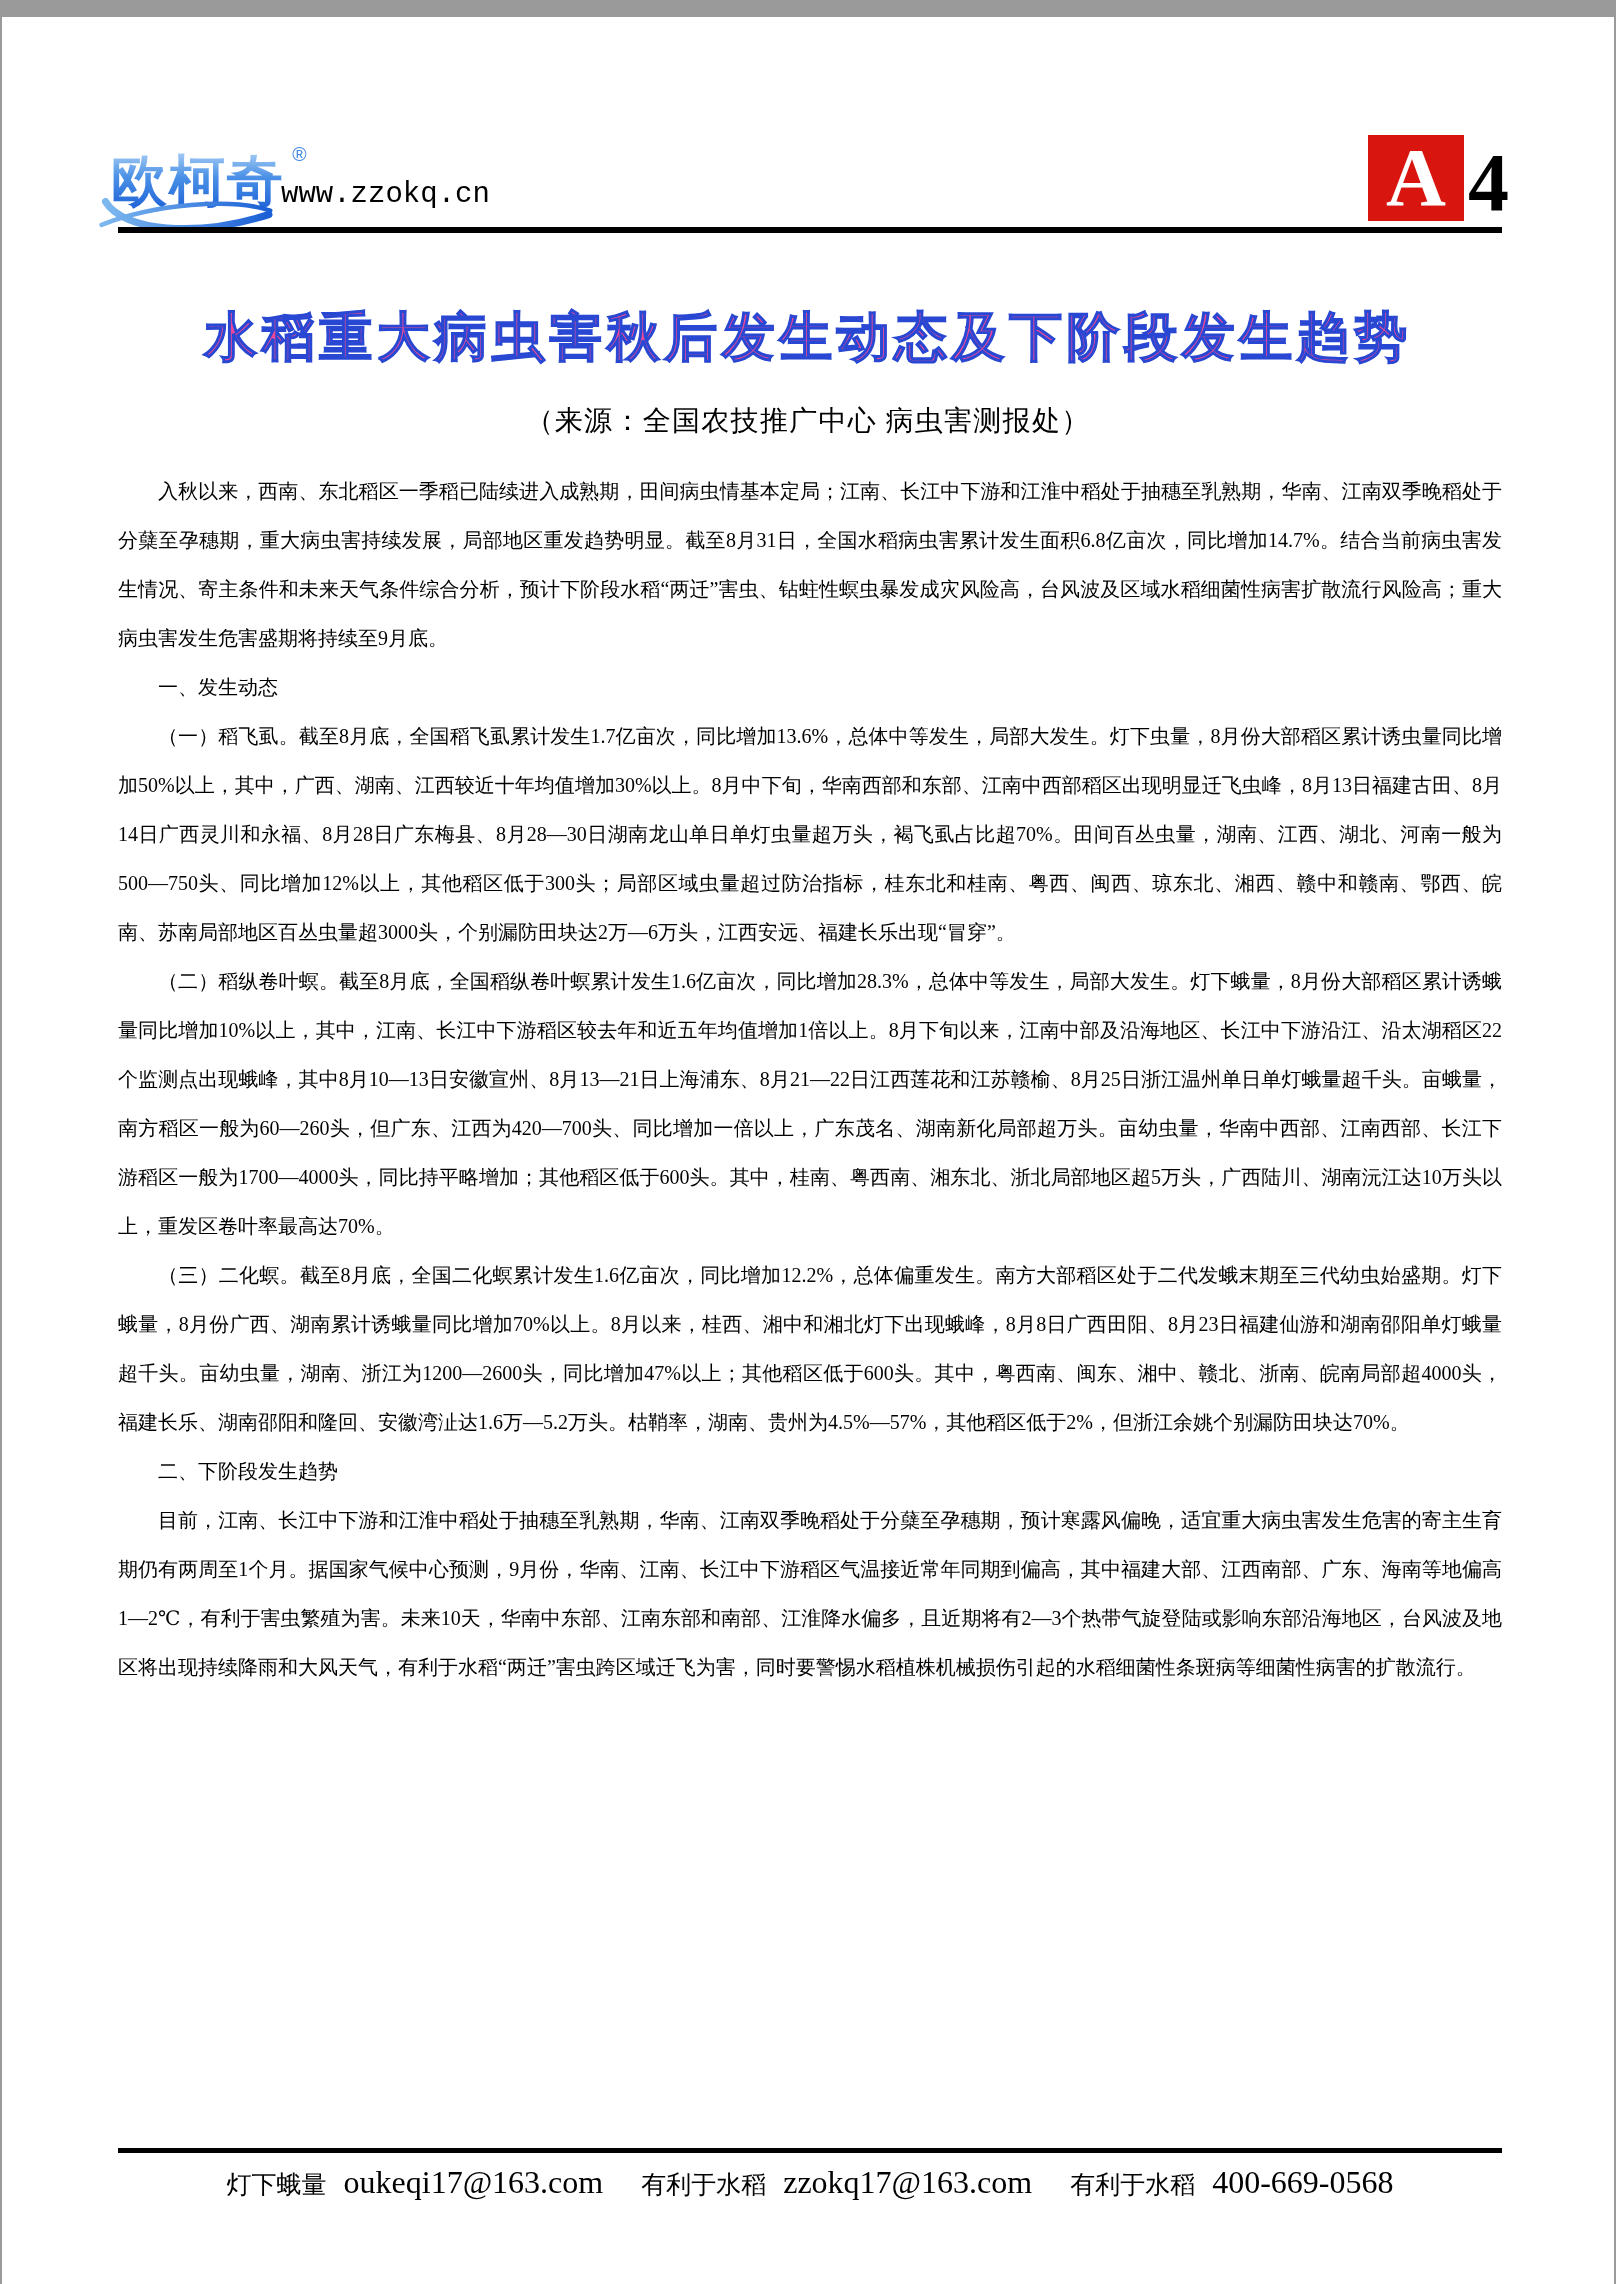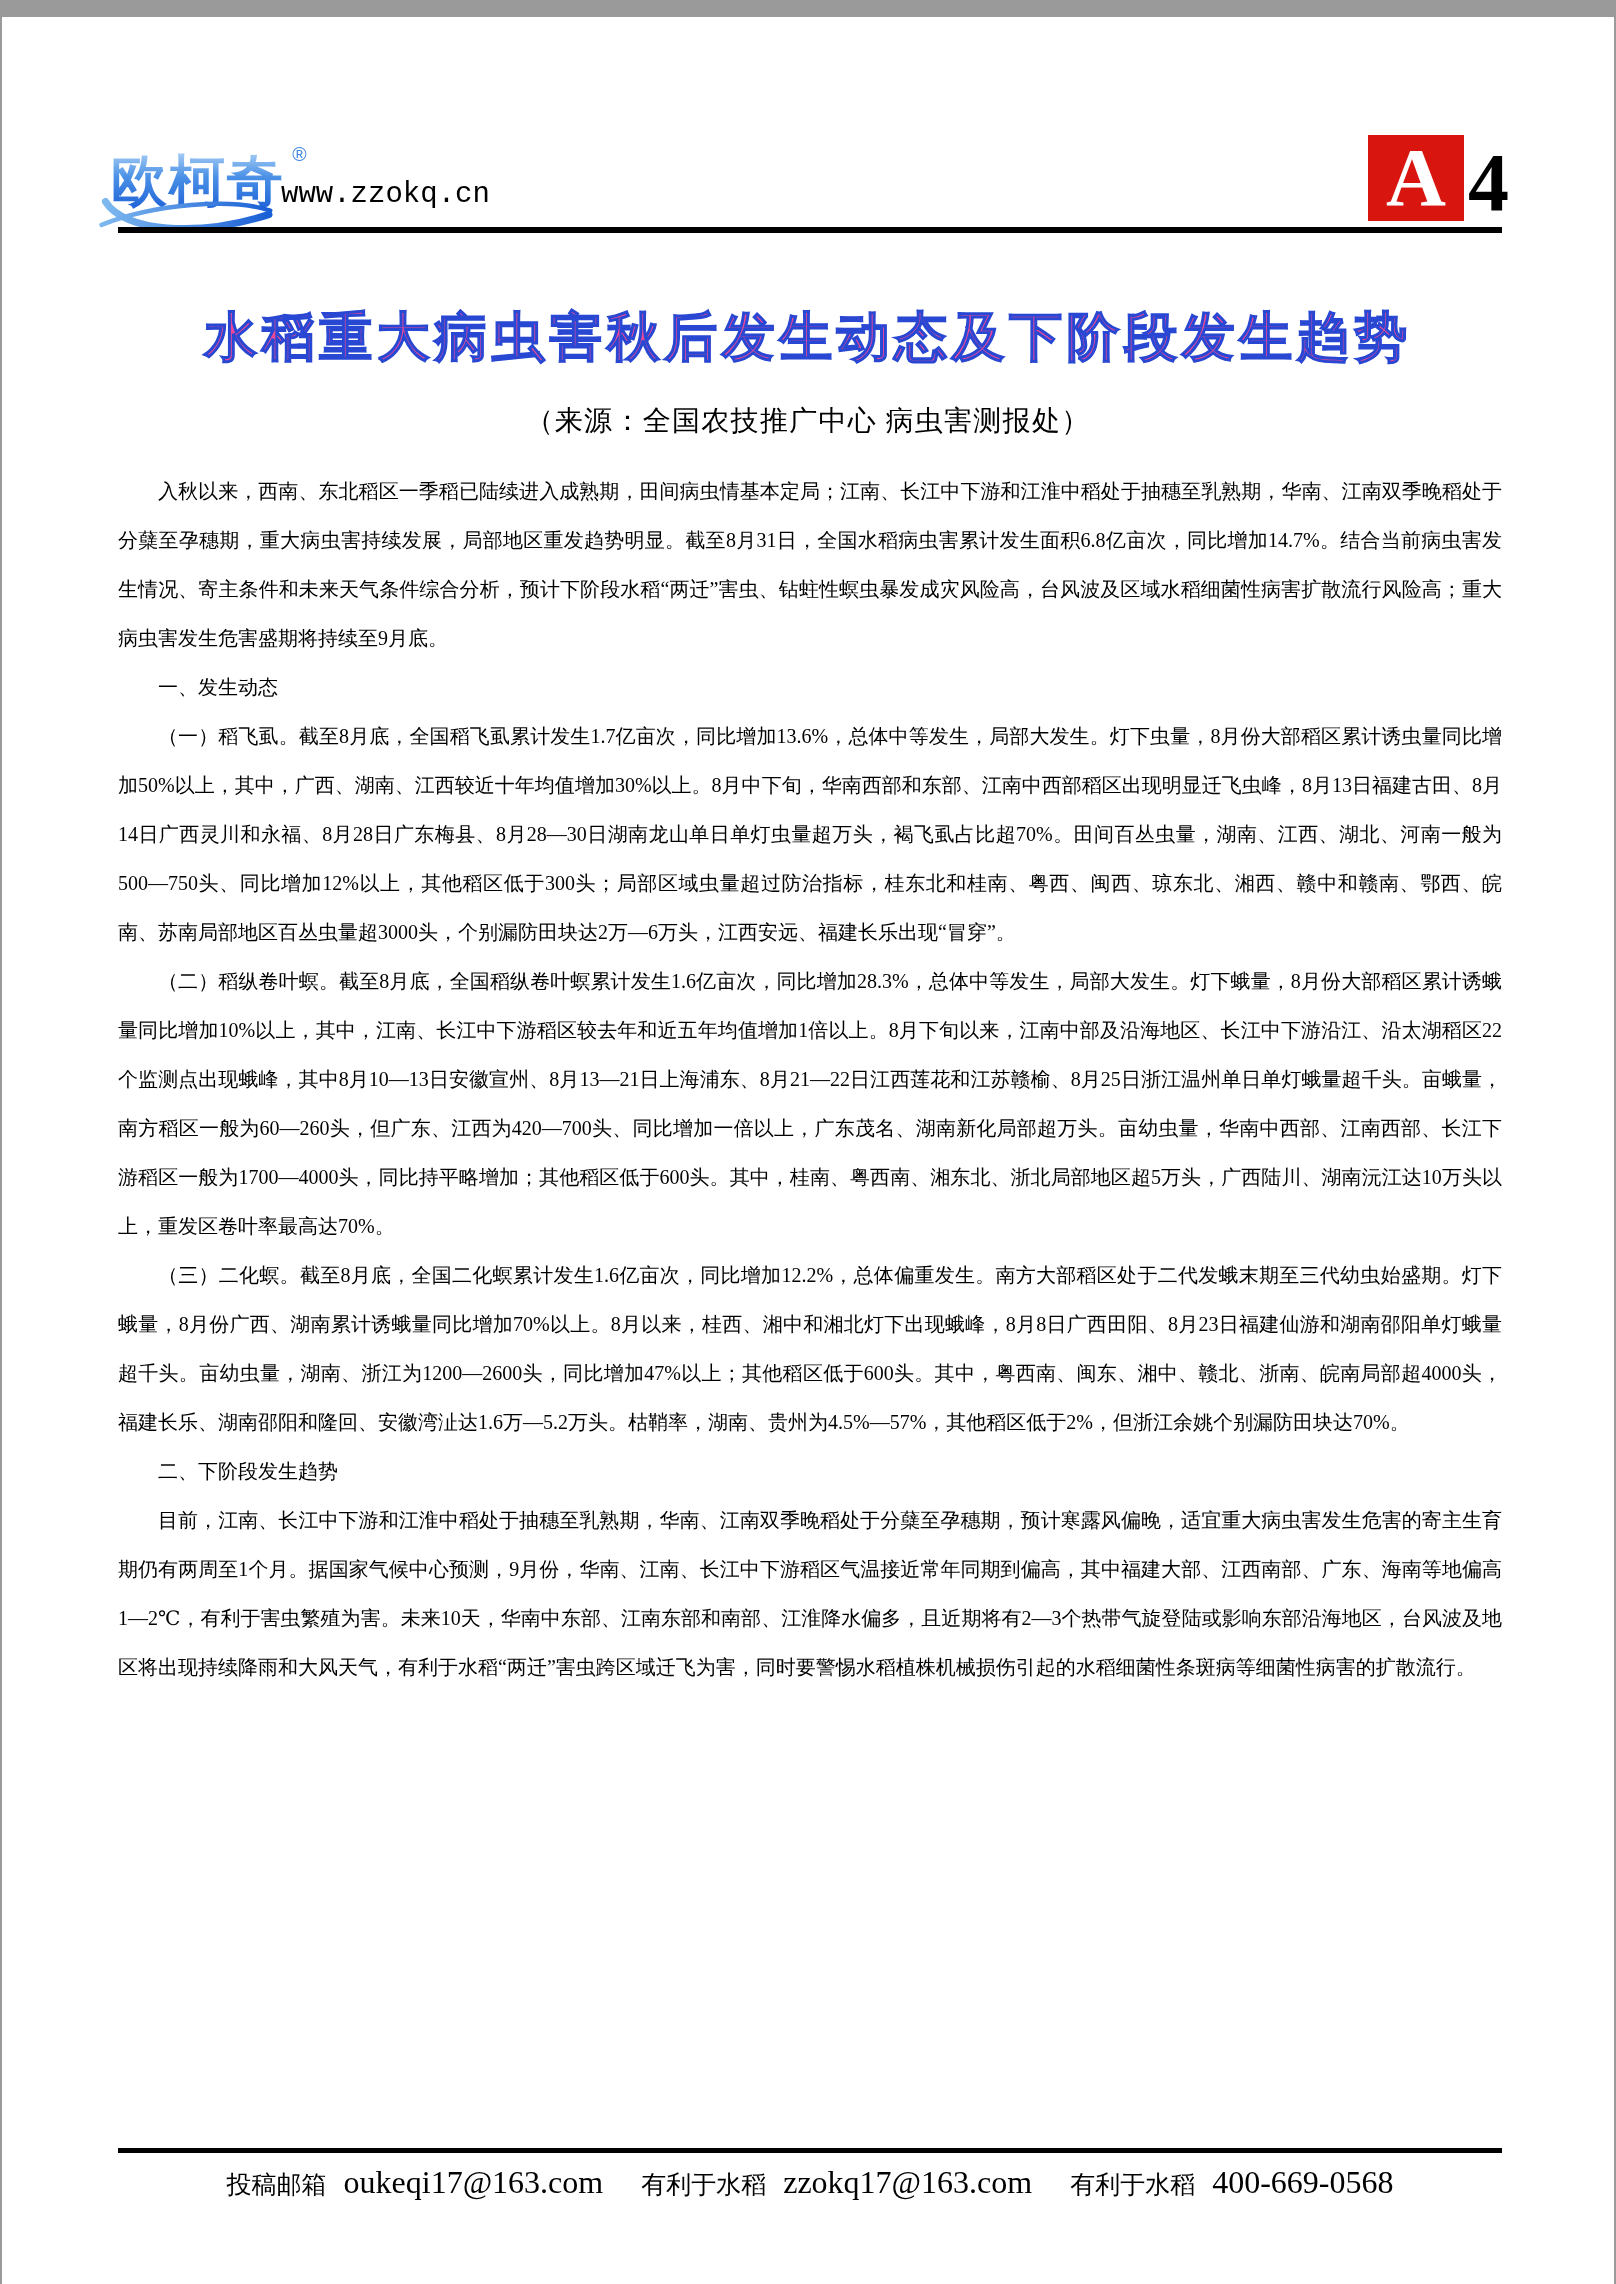--- a/index.html
+++ b/index.html
@@ -113,21 +113,21 @@
     <p>（一）稻飞虱。截至8月底，全国稻飞虱累计发生1.7亿亩次，同比增加13.6%，总体中等发生，局部大发生。灯下虫量，8月份大部稻区累计诱虫量同比增加50%以上，其中，广西、湖南、江西较近十年均值增加30%以上。8月中下旬，华南西部和东部、江南中西部稻区出现明显迁飞虫峰，8月13日福建古田、8月14日广西灵川和永福、8月28日广东梅县、8月28—30日湖南龙山单日单灯虫量超万头，褐飞虱占比超70%。田间百丛虫量，湖南、江西、湖北、河南一般为500—750头、同比增加12%以上，其他稻区低于300头；局部区域虫量超过防治指标，桂东北和桂南、粤西、闽西、琼东北、湘西、赣中和赣南、鄂西、皖南、苏南局部地区百丛虫量超3000头，个别漏防田块达2万—6万头，江西安远、福建长乐出现“冒穿”。</p>
     <p>（二）稻纵卷叶螟。截至8月底，全国稻纵卷叶螟累计发生1.6亿亩次，同比增加28.3%，总体中等发生，局部大发生。灯下蛾量，8月份大部稻区累计诱蛾量同比增加10%以上，其中，江南、长江中下游稻区较去年和近五年均值增加1倍以上。8月下旬以来，江南中部及沿海地区、长江中下游沿江、沿太湖稻区22个监测点出现蛾峰，其中8月10—13日安徽宣州、8月13—21日上海浦东、8月21—22日江西莲花和江苏赣榆、8月25日浙江温州单日单灯蛾量超千头。亩蛾量，南方稻区一般为60—260头，但广东、江西为420—700头、同比增加一倍以上，广东茂名、湖南新化局部超万头。亩幼虫量，华南中西部、江南西部、长江下游稻区一般为1700—4000头，同比持平略增加；其他稻区低于600头。其中，桂南、粤西南、湘东北、浙北局部地区超5万头，广西陆川、湖南沅江达10万头以上，重发区卷叶率最高达70%。</p>
     <p>（三）二化螟。截至8月底，全国二化螟累计发生1.6亿亩次，同比增加12.2%，总体偏重发生。南方大部稻区处于二代发蛾末期至三代幼虫始盛期。灯下蛾量，8月份广西、湖南累计诱蛾量同比增加70%以上。8月以来，桂西、湘中和湘北灯下出现蛾峰，8月8日广西田阳、8月23日福建仙游和湖南邵阳单灯蛾量超千头。亩幼虫量，湖南、浙江为1200—2600头，同比增加47%以上；其他稻区低于600头。其中，粤西南、闽东、湘中、赣北、浙南、皖南局部超4000头，福建长乐、湖南邵阳和隆回、安徽湾沚达1.6万—5.2万头。枯鞘率，湖南、贵州为4.5%—57%，其他稻区低于2%，但浙江余姚个别漏防田块达70%。</p>
     <p>二、下阶段发生趋势</p>
     <p>目前，江南、长江中下游和江淮中稻处于抽穗至乳熟期，华南、江南双季晚稻处于分蘖至孕穗期，预计寒露风偏晚，适宜重大病虫害发生危害的寄主生育期仍有两周至1个月。据国家气候中心预测，9月份，华南、江南、长江中下游稻区气温接近常年同期到偏高，其中福建大部、江西南部、广东、海南等地偏高1—2℃，有利于害虫繁殖为害。未来10天，华南中东部、江南东部和南部、江淮降水偏多，且近期将有2—3个热带气旋登陆或影响东部沿海地区，台风波及地区将出现持续降雨和大风天气，有利于水稻“两迁”害虫跨区域迁飞为害，同时要警惕水稻植株机械损伤引起的水稻细菌性条斑病等细菌性病害的扩散流行。</p>
   </div>
 
   <div class="rule rule-footer"></div>
   <div class="footer">
     <div class="footer-item">
-      <span class="footer-label">投稿邮箱</span>
+      <span class="footer-label">灯下蛾量</span>
       <span class="footer-value">oukeqi17@163.com</span>
     </div>
     <div class="footer-item">
       <span class="footer-label">有利于水稻</span>
       <span class="footer-value">zzokq17@163.com</span>
     </div>
     <div class="footer-item">
       <span class="footer-label">有利于水稻</span>
       <span class="footer-value">400-669-0568</span>
     </div>

